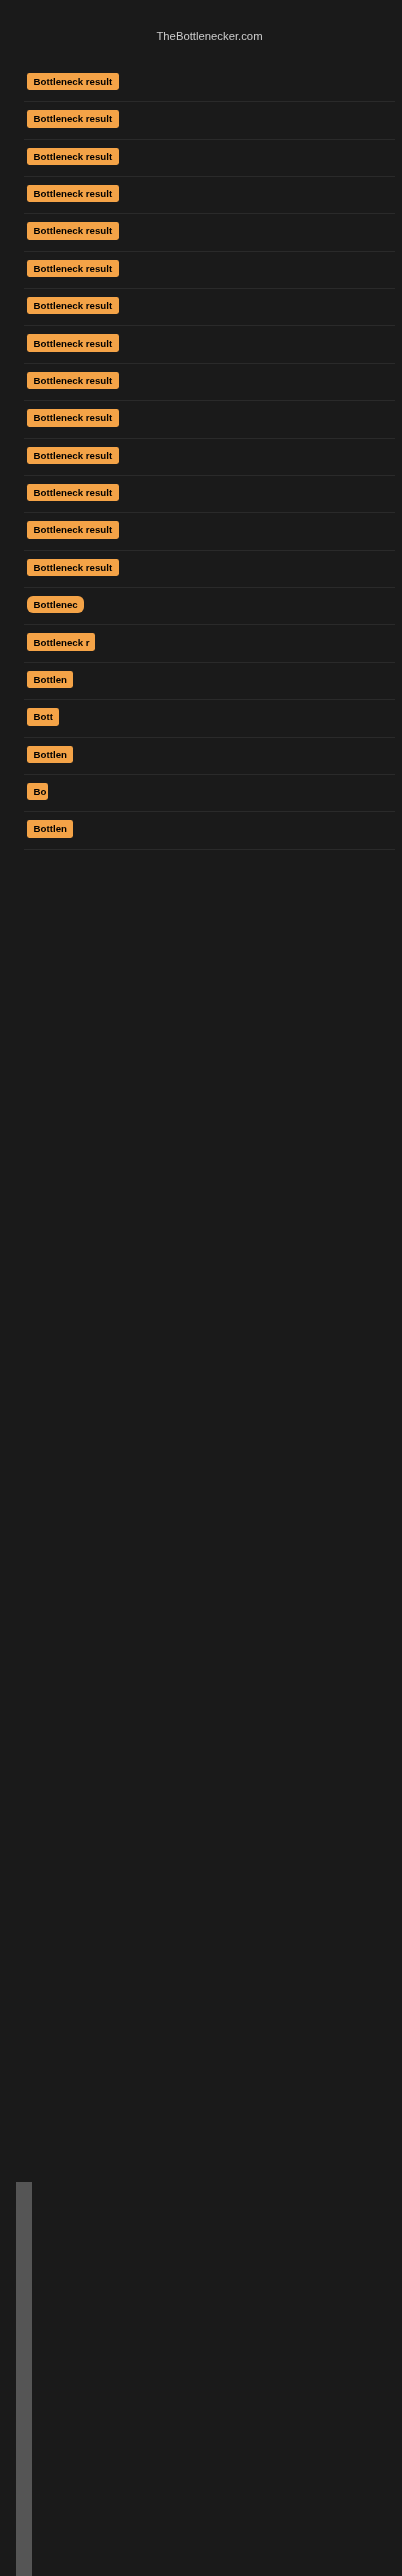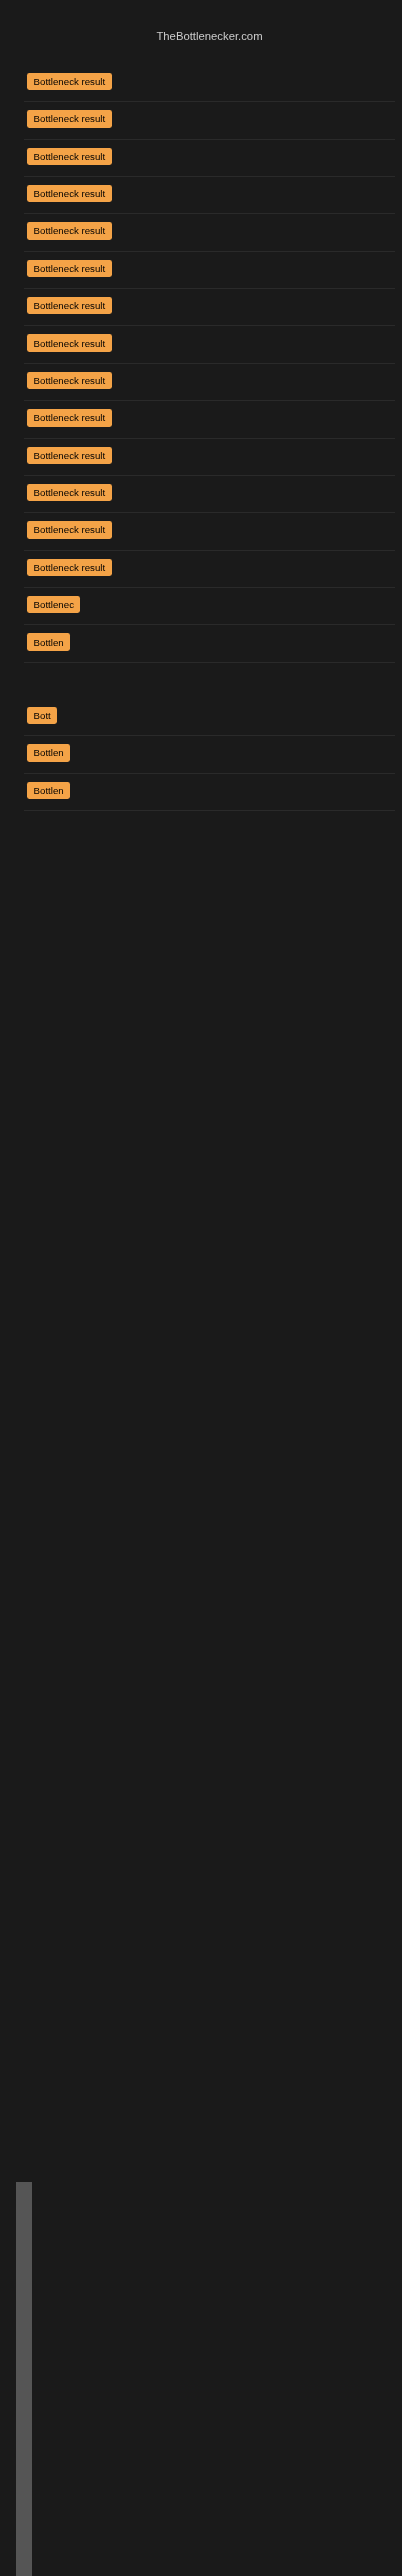--- a/index.html
+++ b/index.html
@@ -22,21 +22,21 @@
       font-size: 11.3px;
       padding: 6.4px 0;
       background-color: #1a1a1a;
     }
 
     .bottleneck-badge {
       display: inline-block;
       background-color: #f4a347;
       color: #000;
       font-size: 9.7px;
-      font-weight: normal;
+      font-weight: bold;
       padding: 3.2px 6.4px;
       border-radius: 2.4px;
       white-space: nowrap;
       overflow: hidden;
       text-overflow: clip;
     }
 
     .result-row {
       padding: 8px 3.2px;
       border-bottom: 0.8px solid #2a2a2a;
@@ -66,21 +66,23 @@
     <div class="result-row"><span class="bottleneck-badge" style="max-width: 97px;">Bottleneck result</span></div>
     <div class="result-row"><span class="bottleneck-badge" style="max-width: 97px;">Bottleneck result</span></div>
     <div class="result-row"><span class="bottleneck-badge" style="max-width: 97px;">Bottleneck result</span></div>
     <div class="result-row"><span class="bottleneck-badge" style="max-width: 97px;">Bottleneck result</span></div>
     <div class="result-row"><span class="bottleneck-badge" style="max-width: 97px;">Bottleneck result</span></div>
     <div class="result-row"><span class="bottleneck-badge" style="max-width: 97px;">Bottleneck result</span></div>
     <div class="result-row"><span class="bottleneck-badge" style="max-width: 97px;">Bottleneck result</span></div>
     <div class="result-row"><span class="bottleneck-badge" style="max-width: 97px;">Bottleneck result</span></div>
     <div class="result-row"><span class="bottleneck-badge" style="max-width: 97px;">Bottleneck result</span></div>
     <div class="result-row"><span class="bottleneck-badge" style="max-width: 97px;">Bottleneck result</span></div>
-    <div class="result-row"><span class="bottleneck-badge" style="max-width: 60px;">Bottlenec</span></div>
+    <div class="result-row"><span class="bottleneck-badge" style="max-width: 60px; border-radius: 6px;">Bottlenec</span></div>
+    <div class="result-row"><span class="bottleneck-badge" style="max-width: 68px;">Bottleneck r</span></div>
     <div class="result-row"><span class="bottleneck-badge" style="max-width: 48px;">Bottlen</span></div>
-    <div class="result-row"><span class="bottleneck-badge" style="max-width: 32px; margin-top: 36px;">Bott</span></div>
+    <div class="result-row"><span class="bottleneck-badge" style="max-width: 32px;">Bott</span></div>
     <div class="result-row"><span class="bottleneck-badge" style="max-width: 53px;">Bottlen</span></div>
+    <div class="result-row"><span class="bottleneck-badge" style="max-width: 21px;">Bo</span></div>
     <div class="result-row"><span class="bottleneck-badge" style="max-width: 48px;">Bottlen</span></div>
   </div>
 
 <div class="vertical-line"></div>
 
 
 </body></html>

